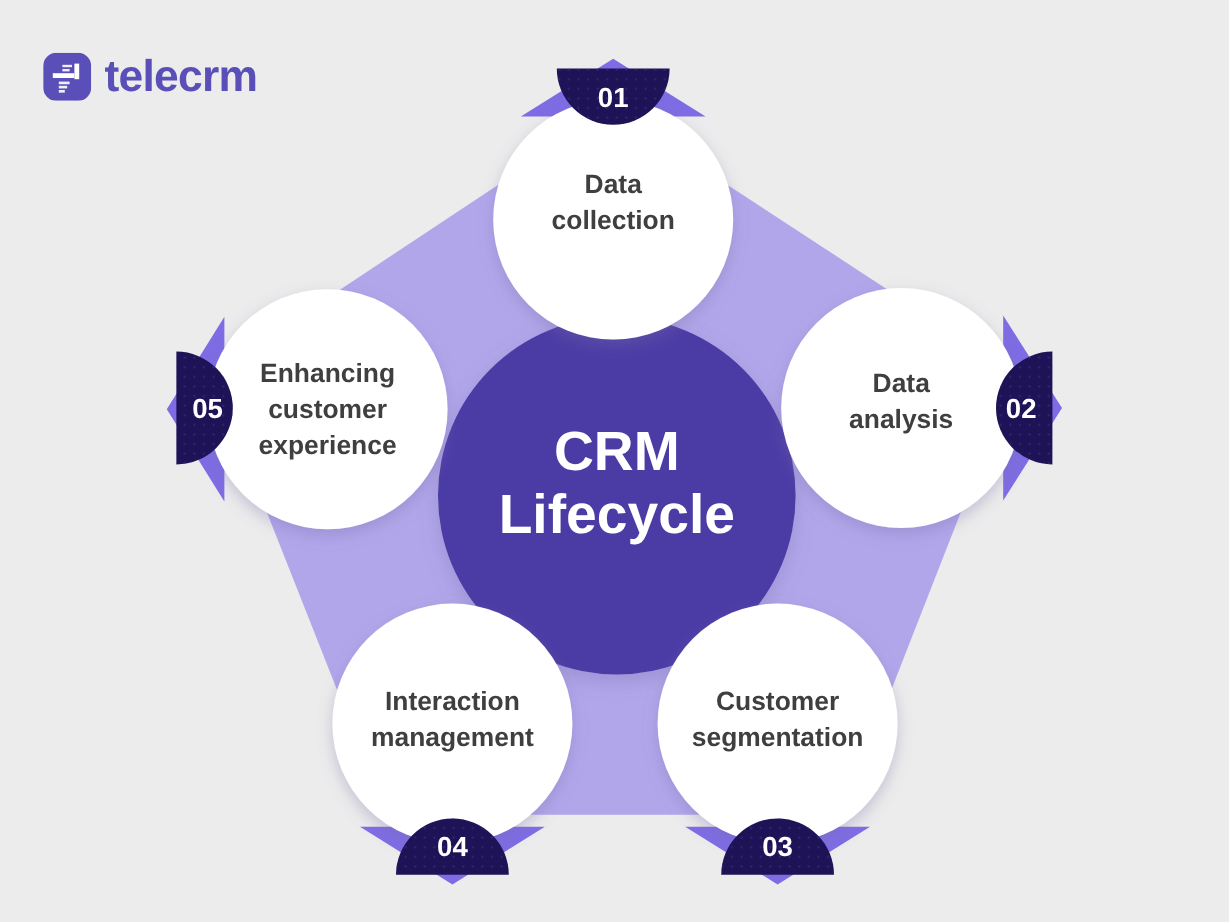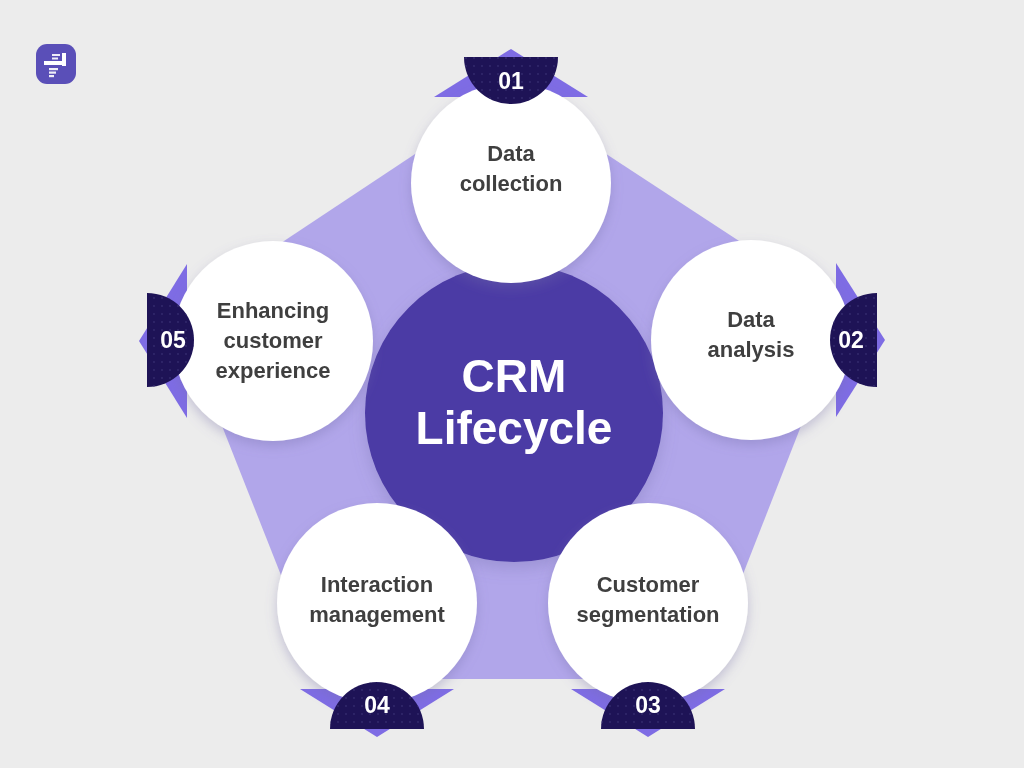--- a/index.html
+++ b/index.html
@@ -98,15 +98,16 @@
     <svg width="40" height="40" viewBox="0 0 40 40">
       <rect x="0" y="0" width="40" height="40" rx="11" fill="#5a4fb8"></rect>
       <rect x="16" y="10" width="8" height="2" fill="#ffffff" opacity="0.9"></rect>
       <rect x="16" y="13.5" width="6" height="2" fill="#ffffff" opacity="0.9"></rect>
       <rect x="26" y="9" width="4" height="13" fill="#ffffff"></rect>
       <rect x="8" y="17" width="18" height="4" fill="#ffffff"></rect>
       <rect x="13" y="24" width="9" height="2.2" fill="#ffffff" opacity="0.9"></rect>
       <rect x="13" y="27.5" width="7" height="2.2" fill="#ffffff" opacity="0.9"></rect>
       <rect x="13" y="31" width="5" height="2.2" fill="#ffffff" opacity="0.9"></rect>
     </svg>
+    <span class="brand-text">telecrm</span>
   </div>
 
 </div>
 
 </body></html>

